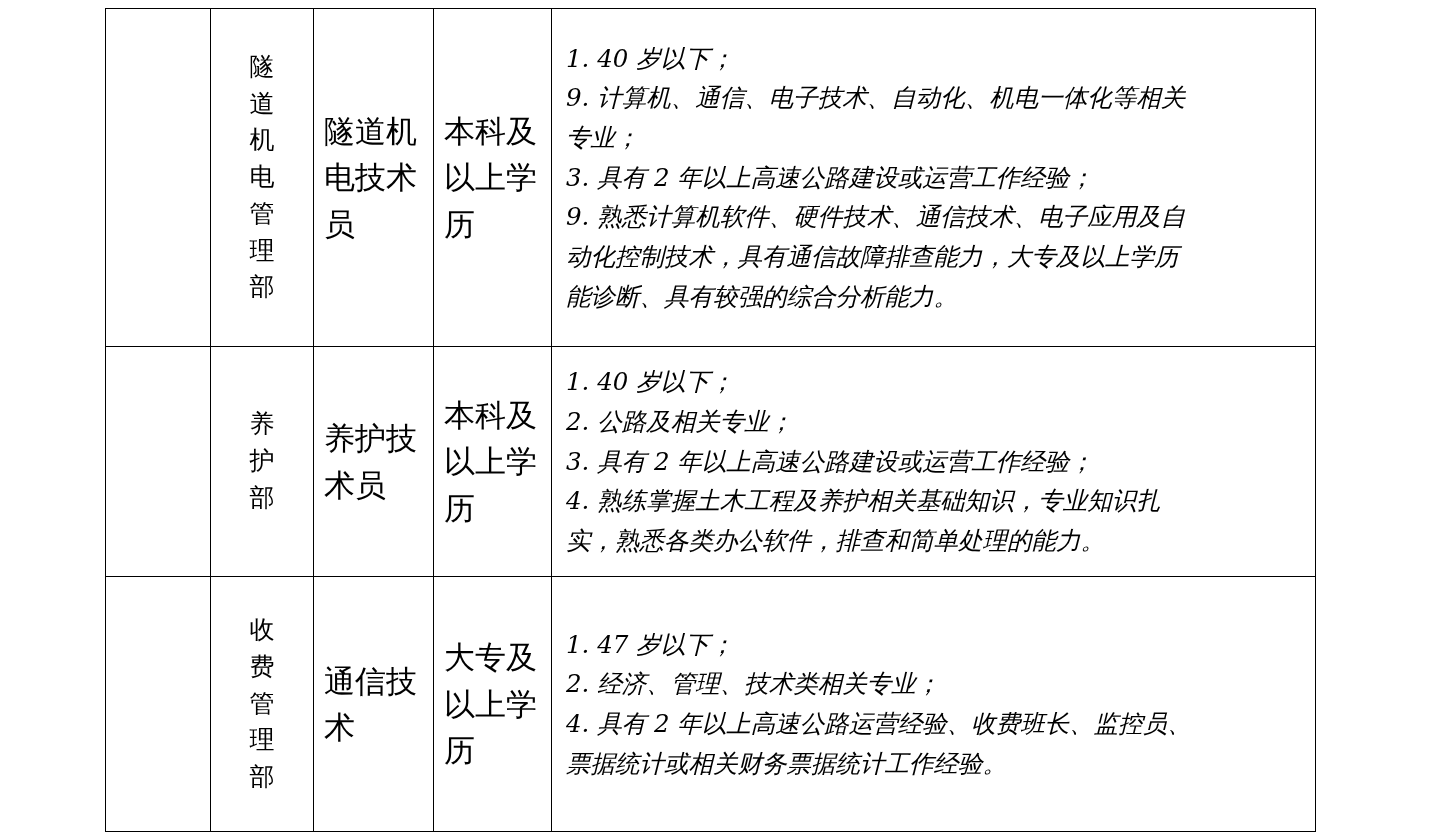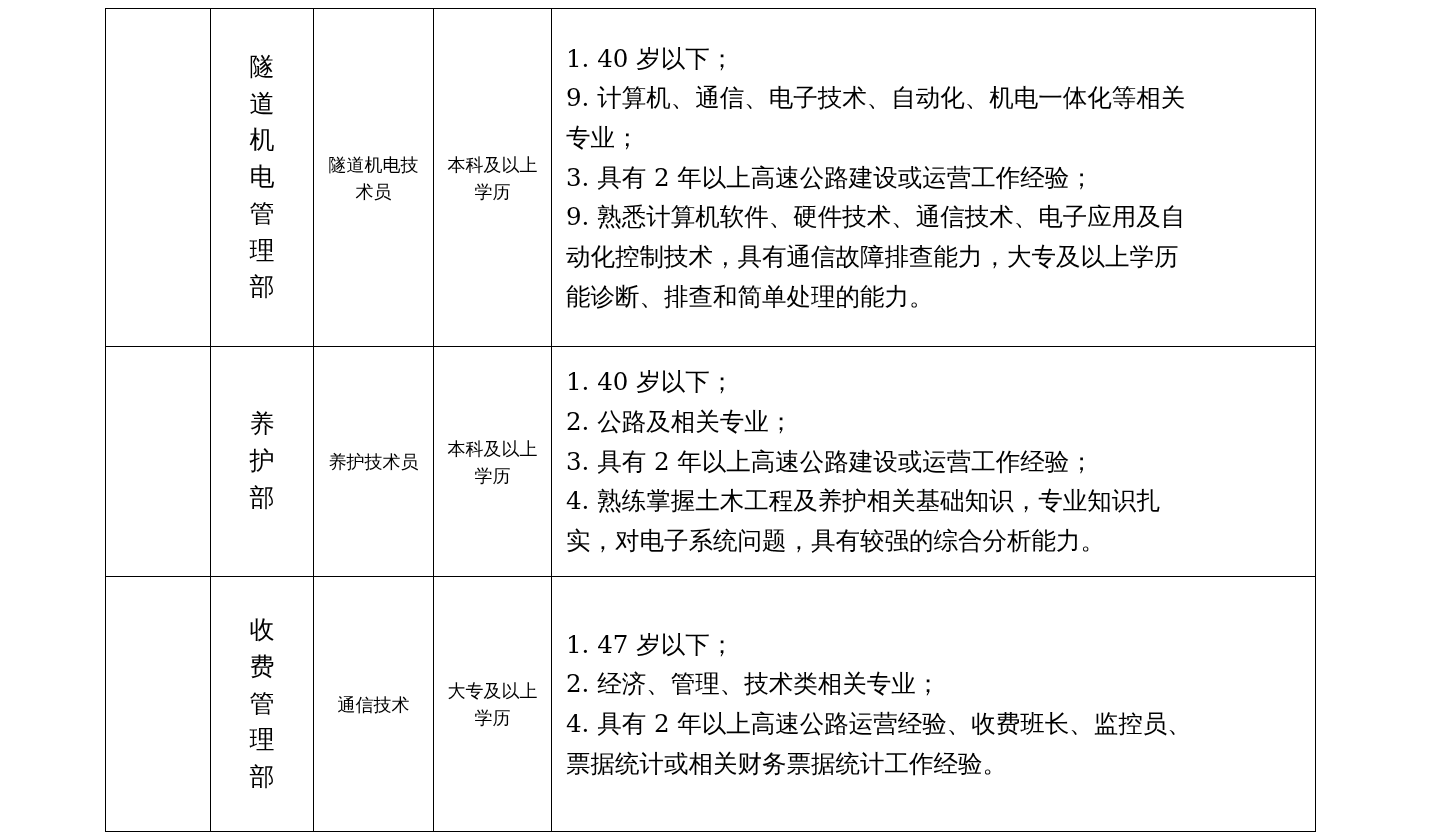--- a/index.html
+++ b/index.html
@@ -52,37 +52,38 @@
     text-align: center;
     letter-spacing: 0;
     padding: 4px 0;
   }
   .vtext .ch {
     display: block;
   }
 
   
   .ctext {
-    font-size: 18px;
+    font-size: 31px;
     line-height: 1.5;
-    text-align: center;
+    text-align: left;
     padding: 4px 10px;
     word-break: break-all;
   }
 
   
   .req {
     font-size: 24.5px;
     line-height: 1.62;
     text-align: left;
     padding: 8px 14px 8px 14px;
   }
   .req .line {
     display: block;
     text-indent: 0;
+    font-style: italic;
   }
 
   
   .row-tunnel  { height: 338px; }
   .row-maint   { height: 230px; }
   .row-toll    { height: 255px; }
 
   .nosel { -webkit-user-select: none; user-select: none; }
 </style>
 </head>
@@ -120,21 +121,21 @@
           <div class="ctext">本科及以上学历</div>
         </td>
         <td>
           <div class="req">
             <span class="line">1. 40 岁以下；</span>
             <span class="line">9. 计算机、通信、电子技术、自动化、机电一体化等相关</span>
             <span class="line">专业；</span>
             <span class="line">3. 具有 2 年以上高速公路建设或运营工作经验；</span>
             <span class="line">9. 熟悉计算机软件、硬件技术、通信技术、电子应用及自</span>
             <span class="line">动化控制技术，具有通信故障排查能力，大专及以上学历</span>
-            <span class="line">能诊断、排查和简单处理的能力。</span>
+            <span class="line">能诊断、具有较强的综合分析能力。</span>
           </div>
         </td>
       </tr>
 
       <tr class="row-maint">
         <td></td>
         <td>
           <div class="vtext nosel">
             <span class="ch">养</span>
             <span class="ch">护</span>
@@ -146,21 +147,21 @@
         </td>
         <td>
           <div class="ctext">本科及以上学历</div>
         </td>
         <td>
           <div class="req">
             <span class="line">1. 40 岁以下；</span>
             <span class="line">2. 公路及相关专业；</span>
             <span class="line">3. 具有 2 年以上高速公路建设或运营工作经验；</span>
             <span class="line">4. 熟练掌握土木工程及养护相关基础知识，专业知识扎</span>
-            <span class="line">实，对电子系统问题，具有较强的综合分析能力。</span>
+            <span class="line">实，熟悉各类办公软件，排查和简单处理的能力。</span>
           </div>
         </td>
       </tr>
 
       <tr class="row-toll">
         <td></td>
         <td>
           <div class="vtext nosel">
             <span class="ch">收</span>
             <span class="ch">费</span>

